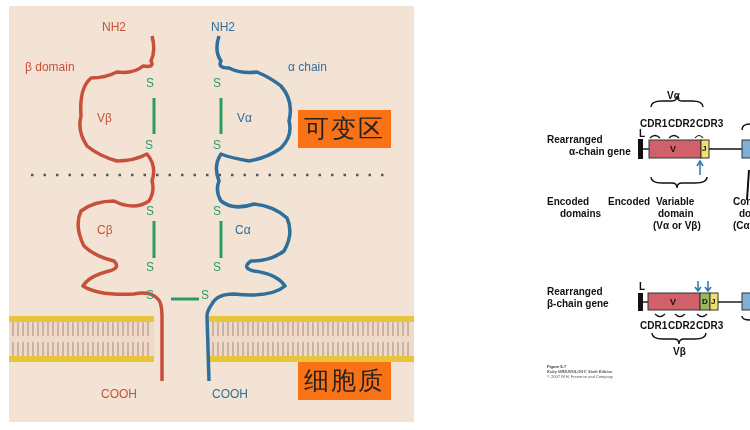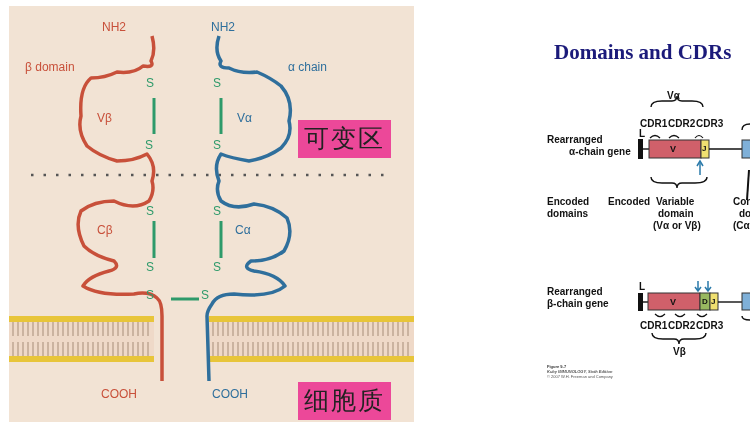--- a/index.html
+++ b/index.html
@@ -6,23 +6,23 @@
   html, body { width: 750px; height: 430px; background: #ffffff; overflow: hidden; }
   body { position: relative; font-family: "Liberation Sans", sans-serif; }
 
   
   #left-panel {
     position: absolute; left: 9px; top: 6px; width: 405px; height: 416px;
     background: #f2e3d4;
   }
   #left-panel svg { position: absolute; left: 0; top: 0; }
   .cn-label {
-    position: absolute; background: #ec4899; color: #222;
+    position: absolute; background: #f97316; color: #222;
     font-family: "DejaVu Sans", sans-serif; font-size: 25px; letter-spacing: 2px;
-    padding: 3px 6px; line-height: 32px; margin-top: 10px;
+    padding: 3px 6px; line-height: 32px;
   }
   .tlabel { position: absolute; font-size: 12px; line-height: 18px; }
 
   
   #right-panel { position: absolute; left: 520px; top: 0; width: 230px; height: 430px; }
   .r-title {
     position: absolute; left: 34px; top: 40px; white-space: nowrap;
     font-family: "Liberation Serif", serif; font-weight: bold; font-size: 21px; color: #1b1a7a;
   }
   .r-text { position: absolute; font-weight: bold; font-size: 10px; line-height: 12px; color: #111; white-space: nowrap; }
@@ -88,25 +88,24 @@
   <span class="tlabel" style="left:16px;top:52px;color:#c8503a;">β domain</span>
   <span class="tlabel" style="left:279px;top:52px;color:#2f6f9c;">α chain</span>
   <span class="tlabel" style="left:88px;top:103px;color:#c8503a;">Vβ</span>
   <span class="tlabel" style="left:228px;top:103px;color:#2f6f9c;">Vα</span>
   <span class="tlabel" style="left:88px;top:215px;color:#c8503a;">Cβ</span>
   <span class="tlabel" style="left:226px;top:215px;color:#2f6f9c;">Cα</span>
   <span class="tlabel" style="left:92px;top:379px;color:#c8503a;">COOH</span>
   <span class="tlabel" style="left:203px;top:379px;color:#2f6f9c;">COOH</span>
 
   <div class="cn-label" style="left:289px;top:104px;">可变区</div>
-  <div class="cn-label" style="left:289px;top:366px;">细胞质</div>
+  <div class="cn-label" style="left:289px;top:356px;">细胞质</div>
 </div>
 
 <div id="right-panel">
-  <div class="r-title">Domains and CDRs</div>
 
   <svg width="230" height="430" viewBox="0 0 230 430">
 
     <g>
       <path d="M131 107 Q131 101 142 101 L152 101 Q157 101 157 96 Q157 101 162 101 L172 101 Q183 101 183 107" fill="none" stroke="#111" stroke-width="1.4"></path>
       <path d="M130 138 q5 -5 10 0 M149 138 q5 -5 10 0 M175 138 q4 -5 8 0" fill="none" stroke="#111" stroke-width="1.2"></path>
       <rect x="118" y="139" width="5" height="20" fill="#111"></rect>
       <line x1="123" y1="149" x2="129" y2="149" stroke="#111" stroke-width="1.4"></line>
       <rect x="129" y="140" width="52" height="18" fill="#d0606a" stroke="#333" stroke-width="1"></rect>
       <rect x="181" y="140" width="8" height="18" fill="#f0e070" stroke="#333" stroke-width="1"></rect>
@@ -139,21 +138,21 @@
   <div class="r-text" style="left:120px;top:118px;">CDR1</div>
   <div class="r-text" style="left:148px;top:118px;">CDR2</div>
   <div class="r-text" style="left:176px;top:118px;">CDR3</div>
   <div class="r-text" style="left:119px;top:128px;">L</div>
   <div class="r-text" style="left:150px;top:143px;font-size:9px;">V</div>
   <div class="r-text" style="left:182px;top:143px;font-size:8px;">J</div>
   <div class="r-text" style="left:27px;top:134px;">Rearranged</div>
   <div class="r-text" style="left:27px;top:146px;margin-left:22px;">α-chain gene</div>
 
   <div class="r-text" style="left:27px;top:196px;">Encoded</div>
-  <div class="r-text" style="left:27px;top:208px;">domains</div>
+  <div class="r-text" style="left:40px;top:208px;">domains</div>
   <div class="r-text" style="left:88px;top:196px;">Encoded</div>
   <div class="r-text" style="left:136px;top:196px;">Variable</div>
   <div class="r-text" style="left:138px;top:208px;">domain</div>
   <div class="r-text" style="left:133px;top:220px;">(Vα or Vβ)</div>
   <div class="r-text" style="left:213px;top:196px;">Con</div>
   <div class="r-text" style="left:219px;top:208px;">do</div>
   <div class="r-text" style="left:213px;top:220px;">(Cα</div>
 
   <div class="r-text" style="left:119px;top:281px;">L</div>
   <div class="r-text" style="left:27px;top:286px;">Rearranged</div>

